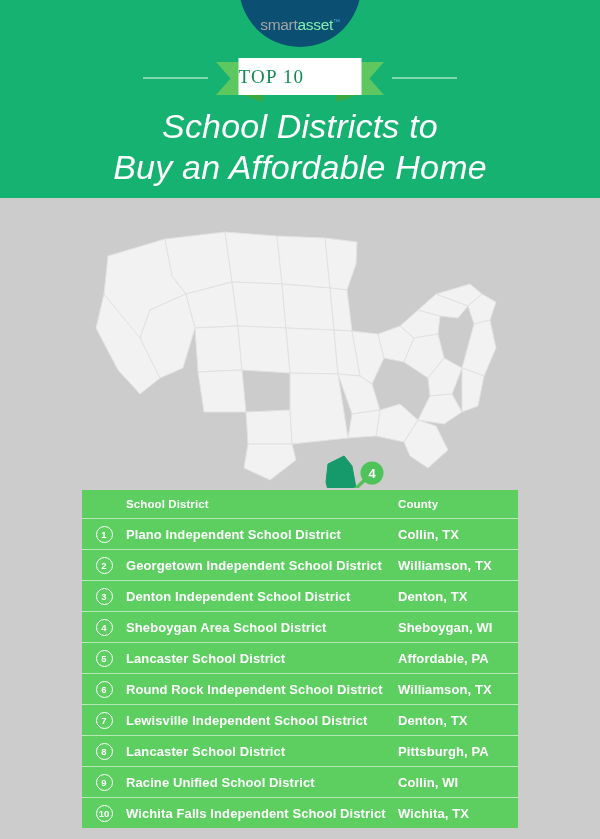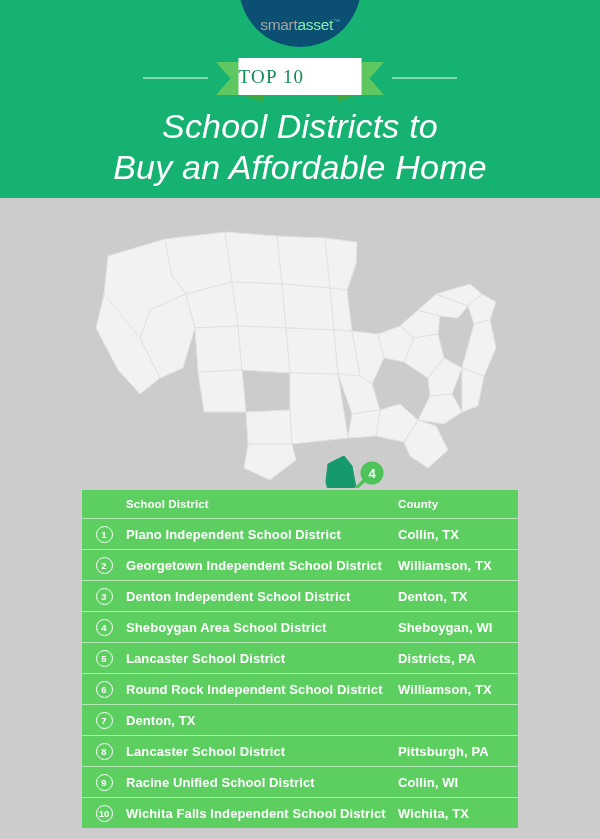--- a/index.html
+++ b/index.html
@@ -367,35 +367,36 @@
     </div>
     <div class="cell-district">Sheboygan Area School District</div>
     <div class="cell-county">Sheboygan, WI</div>
   </div>
 
   <div class="table-row">
     <div class="cell-rank">
       <span class="rank-circle">5</span>
     </div>
     <div class="cell-district">Lancaster School District</div>
-    <div class="cell-county">Districts, PA</div>
+    <div class="cell-county">Affordable, PA</div>
   </div>
 
   <div class="table-row">
     <div class="cell-rank">
       <span class="rank-circle">6</span>
     </div>
     <div class="cell-district">Round Rock Independent School District</div>
     <div class="cell-county">Williamson, TX</div>
   </div>
 
   <div class="table-row">
     <div class="cell-rank">
       <span class="rank-circle">7</span>
     </div>
+    <div class="cell-district">Lewisville Independent School District</div>
     <div class="cell-county">Denton, TX</div>
   </div>
 
   <div class="table-row">
     <div class="cell-rank">
       <span class="rank-circle">8</span>
     </div>
     <div class="cell-district">Lancaster School District</div>
     <div class="cell-county">Pittsburgh, PA</div>
   </div>

